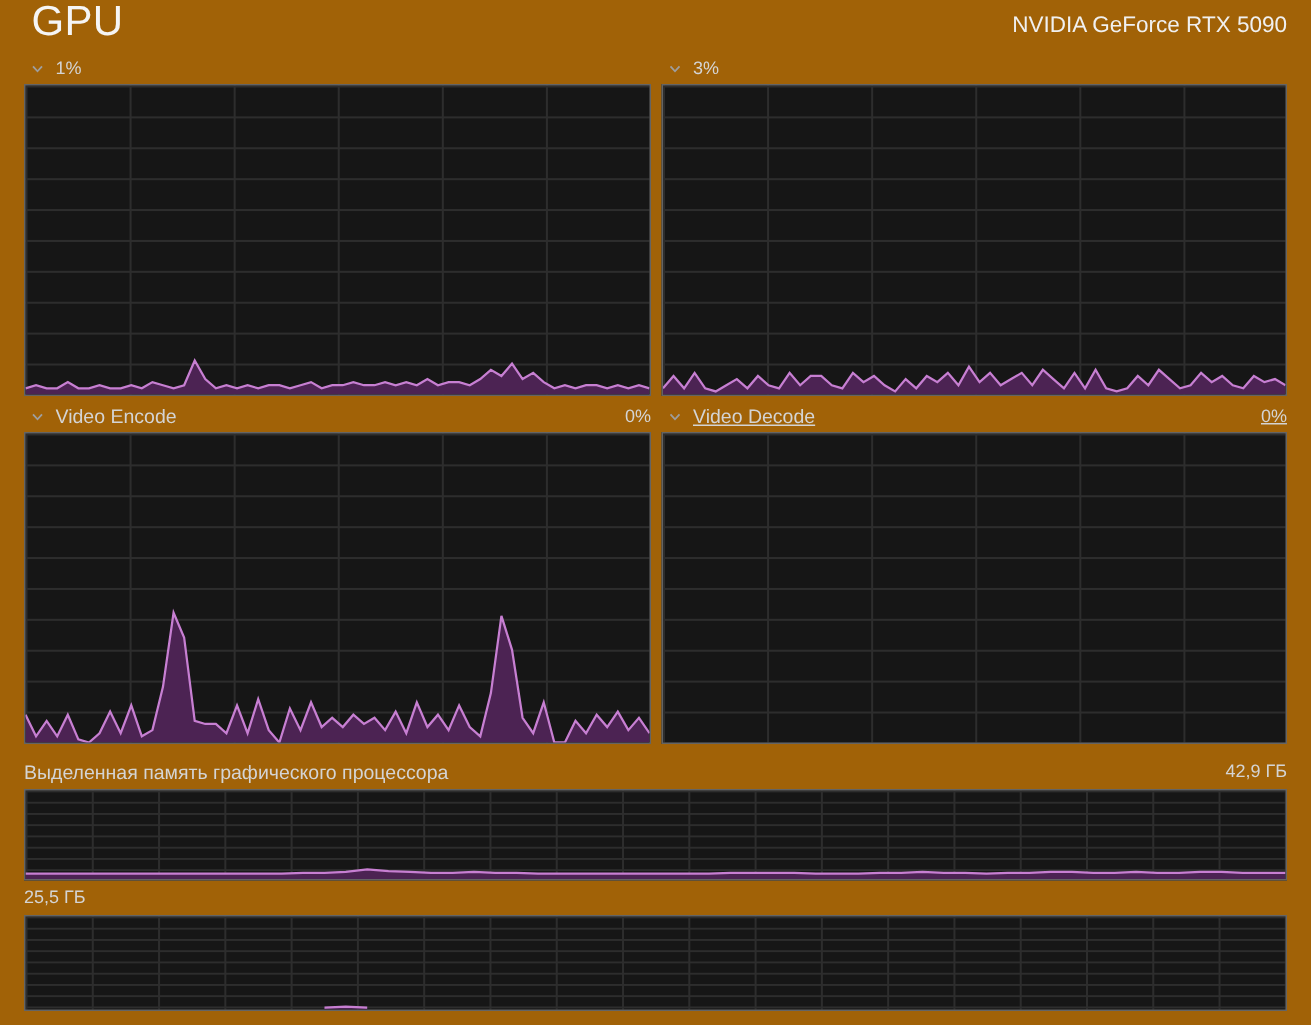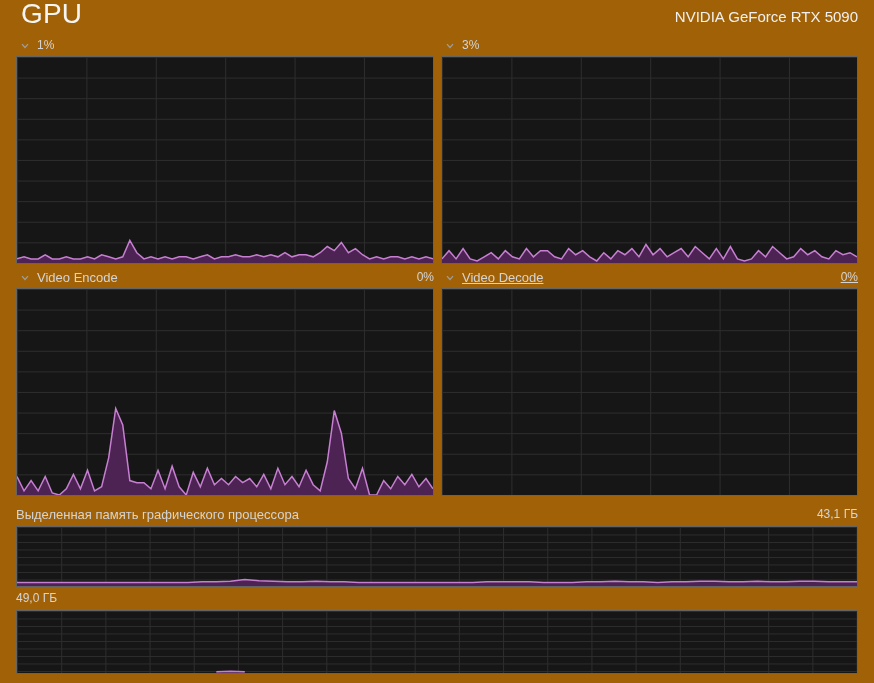--- a/index.html
+++ b/index.html
@@ -102,31 +102,31 @@
     </svg>
     <span class="lbl">Video Decode</span>
     <span class="pct">0%</span>
   </div>
   <div class="chart-box util" id="cb-dec">
     <svg viewBox="0 0 100 100" preserveAspectRatio="none"></svg>
   </div>
 
   <div class="mem-header" id="hdr-mem1">
     <span class="lbl">Выделенная память графического процессора</span>
-    <span class="val">43,1 ГБ</span>
+    <span class="val">42,9 ГБ</span>
   </div>
   <div class="chart-box mem" id="cb-mem1">
     <svg viewBox="0 0 100 100" preserveAspectRatio="none">
         <path d="M0.00,100 L0.00,94.00 L1.69,94.00 L3.39,94.00 L5.08,94.00 L6.78,94.00 L8.47,94.00 L10.17,94.00 L11.86,94.00 L13.56,94.00 L15.25,94.00 L16.95,94.00 L18.64,94.00 L20.34,94.00 L22.03,93.00 L23.73,93.00 L25.42,92.00 L27.12,89.00 L28.81,91.00 L30.51,92.00 L32.20,93.00 L33.90,93.00 L35.59,92.00 L37.29,93.00 L38.98,93.00 L40.68,94.00 L42.37,94.00 L44.07,94.00 L45.76,94.00 L47.46,94.00 L49.15,94.00 L50.85,94.00 L52.54,94.00 L54.24,94.00 L55.93,93.00 L57.63,93.00 L59.32,93.00 L61.02,93.00 L62.71,94.00 L64.41,94.00 L66.10,94.00 L67.80,93.00 L69.49,93.00 L71.19,92.00 L72.88,93.00 L74.58,93.00 L76.27,94.00 L77.97,93.00 L79.66,93.00 L81.36,92.00 L83.05,92.00 L84.75,93.00 L86.44,93.00 L88.14,92.00 L89.83,93.00 L91.53,93.00 L93.22,92.00 L94.92,92.00 L96.61,93.00 L98.31,93.00 L100.00,93.00 L100.00,100 Z" fill="#4c2353" stroke="none"></path>
         <polyline points="0.00,94.00 1.69,94.00 3.39,94.00 5.08,94.00 6.78,94.00 8.47,94.00 10.17,94.00 11.86,94.00 13.56,94.00 15.25,94.00 16.95,94.00 18.64,94.00 20.34,94.00 22.03,93.00 23.73,93.00 25.42,92.00 27.12,89.00 28.81,91.00 30.51,92.00 32.20,93.00 33.90,93.00 35.59,92.00 37.29,93.00 38.98,93.00 40.68,94.00 42.37,94.00 44.07,94.00 45.76,94.00 47.46,94.00 49.15,94.00 50.85,94.00 52.54,94.00 54.24,94.00 55.93,93.00 57.63,93.00 59.32,93.00 61.02,93.00 62.71,94.00 64.41,94.00 66.10,94.00 67.80,93.00 69.49,93.00 71.19,92.00 72.88,93.00 74.58,93.00 76.27,94.00 77.97,93.00 79.66,93.00 81.36,92.00 83.05,92.00 84.75,93.00 86.44,93.00 88.14,92.00 89.83,93.00 91.53,93.00 93.22,92.00 94.92,92.00 96.61,93.00 98.31,93.00 100.00,93.00" fill="none" stroke="#c77fd2" stroke-width="1.5" vector-effect="non-scaling-stroke"></polyline>
       </svg>
   </div>
 
   <div class="mem-header" id="hdr-mem2">
-    <span class="val">49,0 ГБ</span>
+    <span class="val">25,5 ГБ</span>
   </div>
   <div class="chart-box mem" id="cb-mem2">
     <svg viewBox="0 0 100 100" preserveAspectRatio="none">
         <path d="M23.73,100 L23.73,98.00 L25.42,97.00 L27.12,98.00 L27.12,100 Z" fill="#4c2353" stroke="none"></path>
         <polyline points="23.73,98.00 25.42,97.00 27.12,98.00" fill="none" stroke="#c77fd2" stroke-width="1.5" vector-effect="non-scaling-stroke"></polyline>
       </svg>
   </div>
 
 </div>
 

